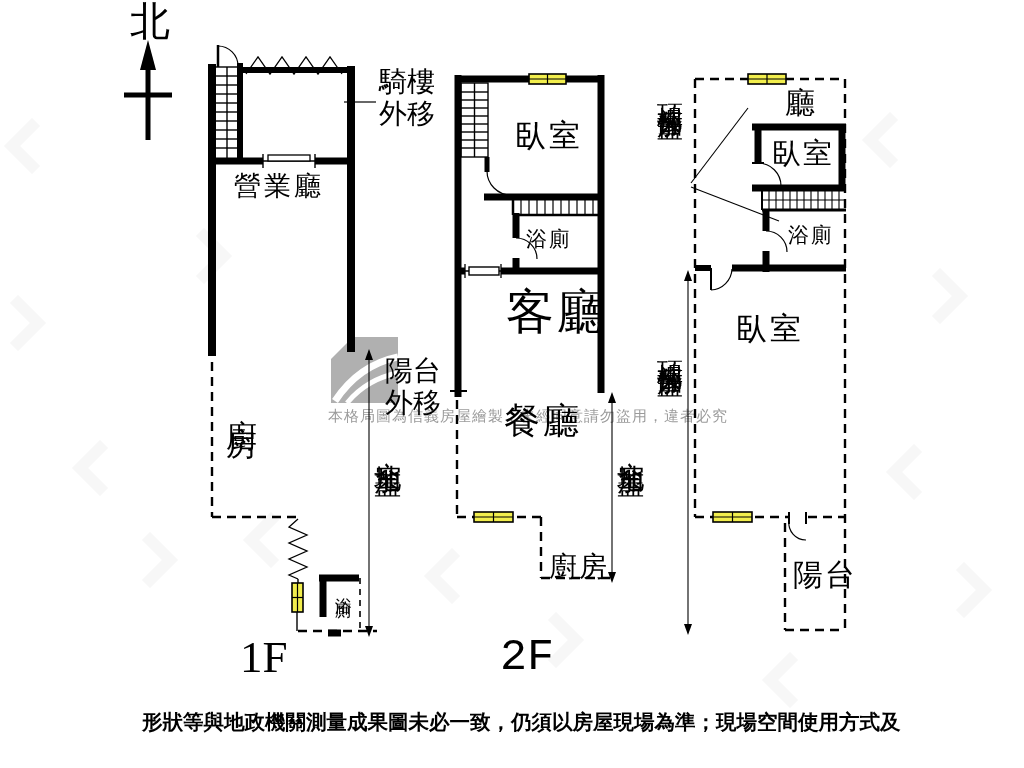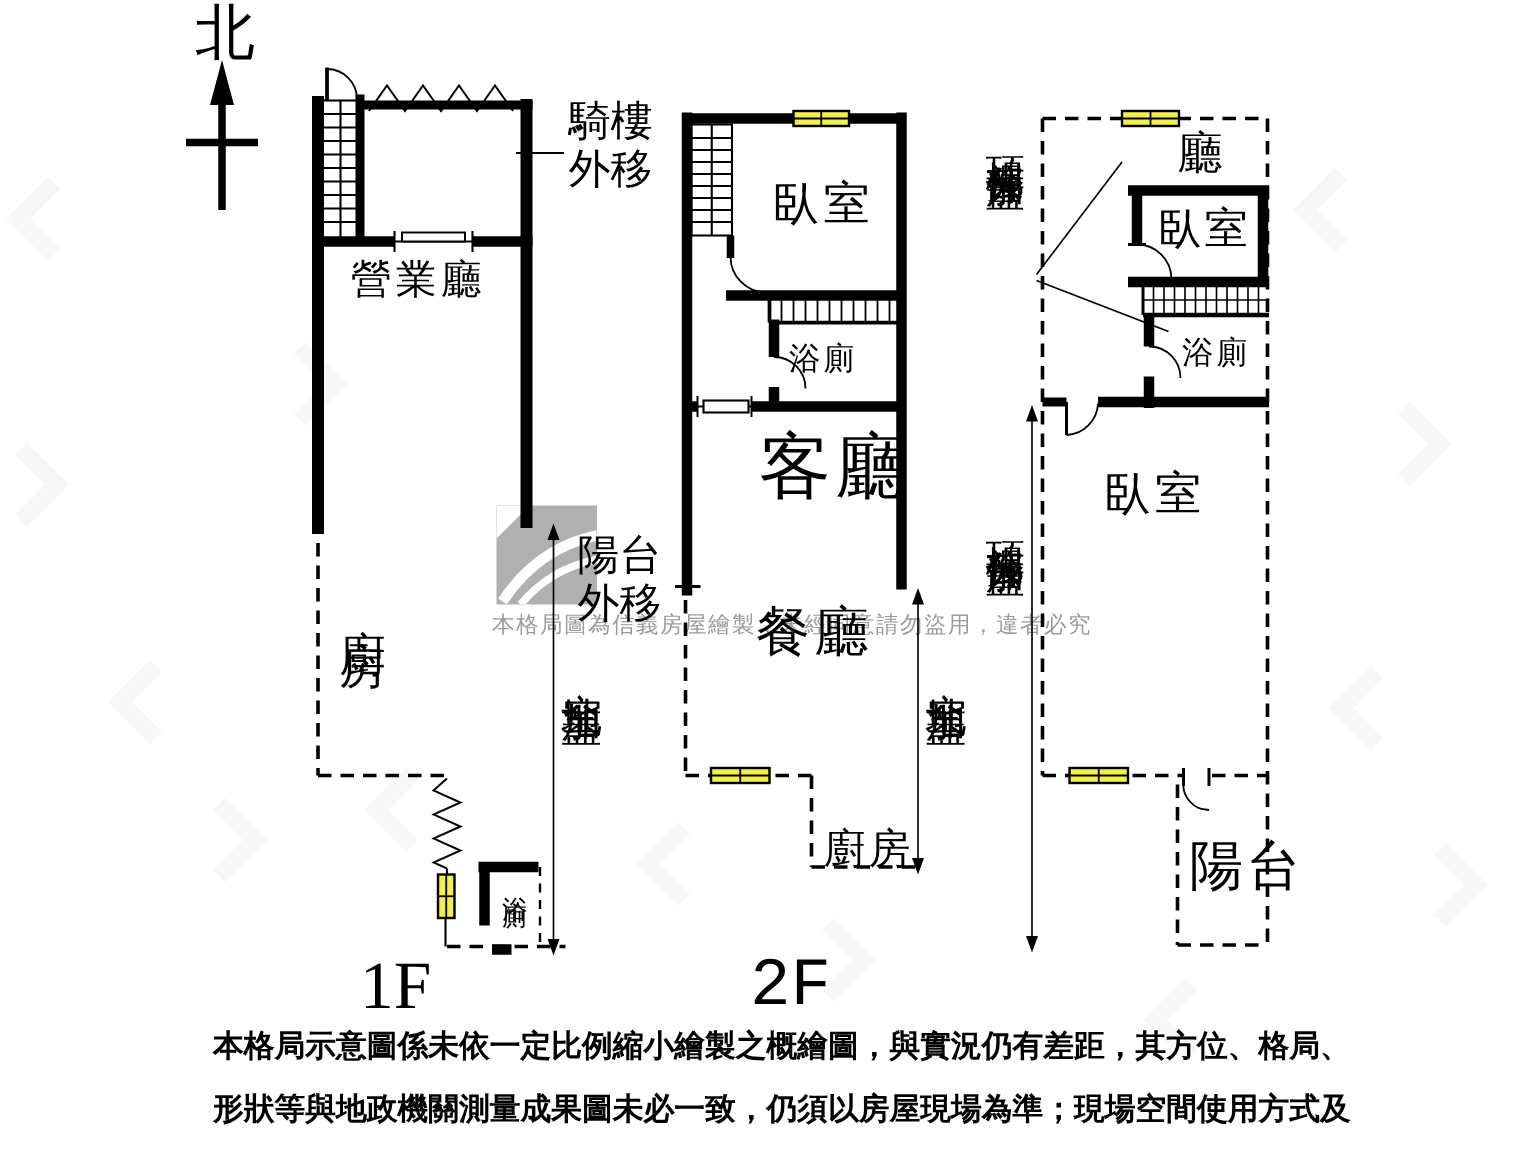--- a/index.html
+++ b/index.html
@@ -265,18 +265,17 @@
   <div class="lbl" style="left:549px;top:552px;font-size:28px;letter-spacing:2px;">廚房</div>
   <div class="lbl v" style="left:615px;top:440px;font-size:27px;letter-spacing:3px;">空地加蓋</div>
   <div class="lbl" style="left:500px;top:633px;font-size:45px;font-family:Liberation Mono, monospace;">2F</div>
 
   <div class="lbl v" style="left:655px;top:84px;font-size:26px;letter-spacing:2px;">頂樓部分加蓋</div>
   <div class="lbl" style="left:785px;top:86px;font-size:30px;">廳</div>
   <div class="lbl" style="left:772px;top:138px;font-size:29px;letter-spacing:2px;">臥室</div>
   <div class="lbl" style="left:788px;top:224px;font-size:21px;letter-spacing:2px;">浴廁</div>
   <div class="lbl" style="left:736px;top:312px;font-size:31px;letter-spacing:3px;">臥室</div>
   <div class="lbl v" style="left:655px;top:341px;font-size:26px;letter-spacing:2px;">頂樓部分加蓋</div>
-  <div class="lbl" style="left:793px;top:558px;font-size:36px;letter-spacing:2px;">陽台</div>
-
-  <div class="disclaimer" style="left:142px;top:686px;">本格局示意圖係未依一定比例縮小繪製之概繪圖，與實況仍有差距，其方位、格局、</div>
-  <div class="disclaimer" style="left:142px;top:728px;">形狀等與地政機關測量成果圖未必一致，仍須以房屋現場為準；現場空間使用方式及</div>
+  <div class="lbl" style="left:793px;top:558px;font-size:30px;letter-spacing:2px;">陽台</div>
+
+  <div class="disclaimer" style="left:142px;top:710px;">形狀等與地政機關測量成果圖未必一致，仍須以房屋現場為準；現場空間使用方式及</div>
 
 </div>
 
 </body></html>

